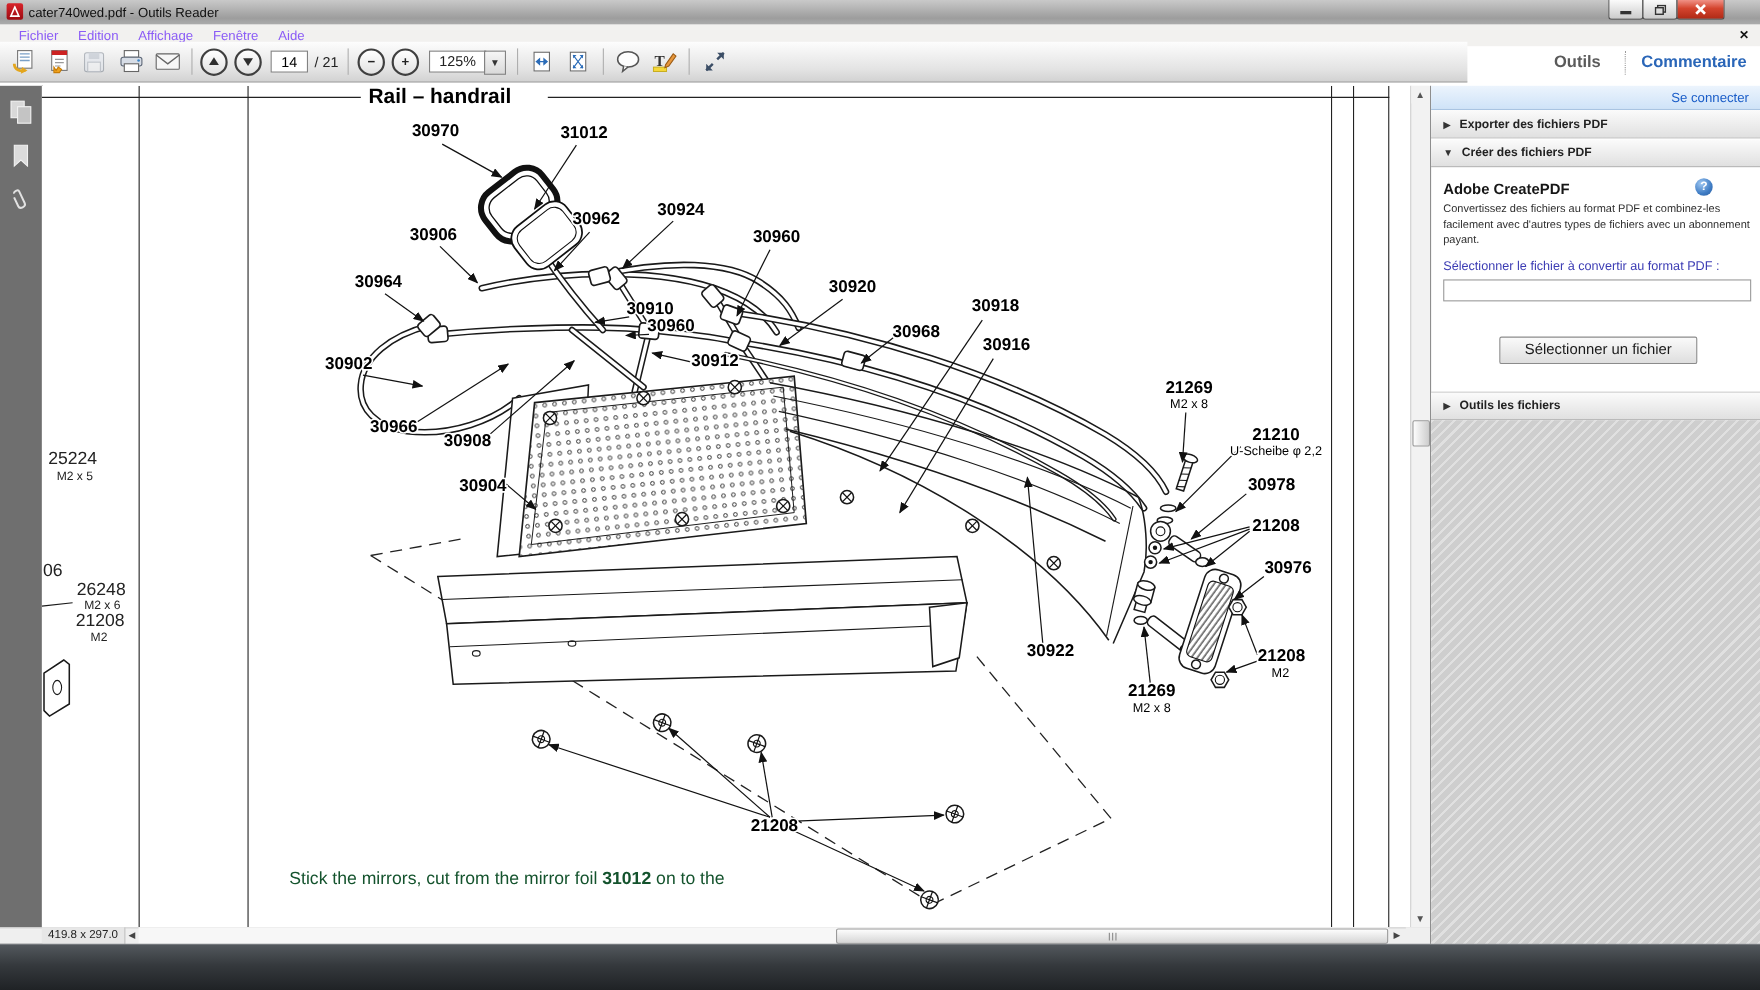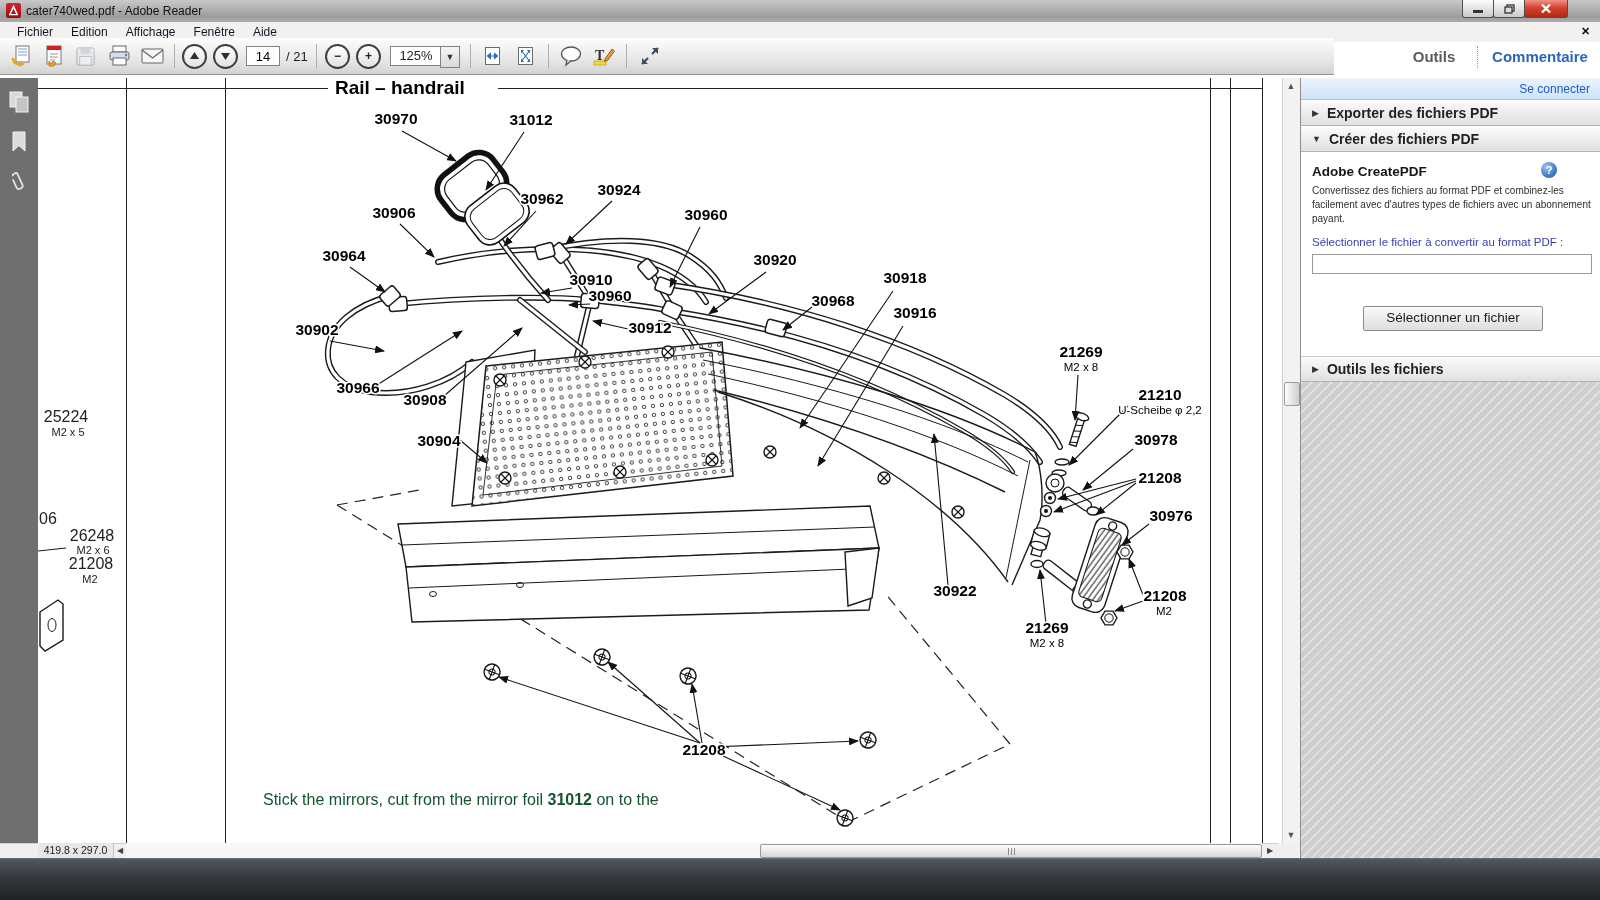--- a/index.html
+++ b/index.html
@@ -17,21 +17,21 @@
   .winbtn{top:0;height:17px;border:1px solid #4e4e4e;border-top:none;
     border-radius:0 0 3px 3px;background:linear-gradient(#fbfbfb,#cbcbcb);
     display:flex;align-items:center;justify-content:center;}
   #btn-min{left:1462px;width:30px;} #btn-max{left:1493px;width:30px;}
   #btn-close{left:1524px;width:42px;background:linear-gradient(#f09186,#d4442e 45%,#b02a16);}
   #btn-min .bar{width:10px;height:3px;background:#333;margin-top:6px;}
 
   
   #menubar{left:0;top:22px;width:1600px;height:20px;background:#f2f1ef;
     display:flex;align-items:center;padding-left:8px;box-sizing:border-box;}
-  .menu-item{font-size:12px;color:#0f172a;padding:2px 9px;}
+  .menu-item{font-size:12px;color:#8b5cf6;padding:2px 9px;}
   #menu-close{left:1581px;top:25px;font-size:11px;font-weight:bold;color:#111;}
 
   
   #toolbar{left:0;top:38px;width:1334px;height:36px;
     background:linear-gradient(#fdfdfd,#e3e3e3 70%,#d2d2d2);
     border-bottom:1px solid #949494;}
   .ticon{position:absolute;top:5px;width:27px;height:26px;display:flex;
     align-items:center;justify-content:center;}
   .tsep{position:absolute;top:6px;width:1px;height:24px;background:#aeaeae;}
   .circbtn{width:21px;height:21px;border:2px solid #3f3f3f;border-radius:50%;
@@ -106,21 +106,21 @@
   
   #panel{left:1300px;top:78px;width:300px;height:780px;background:#fff;
     border-left:1px solid #8e8e8e;box-sizing:border-box;}
   #signinbar{left:0;top:0;width:299px;height:22px;
     background:linear-gradient(#ecf4fd,#cfe3f8);border-bottom:1px solid #a9c4e2;
     text-align:right;box-sizing:border-box;padding:4px 10px 0 0;font-size:12px;}
   .sectbar{left:0;width:299px;height:26px;background:linear-gradient(#fbfbfb,#e0e0e0);
     border-bottom:1px solid #b3b3b3;display:flex;align-items:center;box-sizing:border-box;
     padding-left:11px;gap:8px;}
   .sectbar .arrow{font-size:9px;color:#333;}
-  .sectbar .sectlabel{font-size:14px;font-weight:bold;color:#222;}
+  .sectbar .sectlabel{font-size:11px;font-weight:bold;color:#222;}
   #sect-export{top:22px;} #sect-create{top:48px;border-top:1px solid #fdfdfd;}
   #sect-send{top:278px;border-top:1px solid #cccccc;}
   #createpdf-title{left:11px;top:86px;font-size:13.5px;font-weight:bold;color:#161616;}
   #helpicon{left:240px;top:84px;width:16px;height:16px;border-radius:50%;
     background:radial-gradient(circle at 35% 30%,#9ec7f2,#3f7cc4 60%,#2a5c9d);
     color:#fff;font-size:11px;font-weight:bold;text-align:center;line-height:16px;}
   #createpdf-desc{left:11px;top:106px;width:282px;font-size:10px;color:#2e2e2e;
     line-height:14px;}
   #select-label{left:11px;top:158px;font-size:11.5px;white-space:nowrap;}
   #fileinput{left:11px;top:176px;width:272px;height:18px;border:1px solid #9a9a9a;
@@ -140,21 +140,21 @@
 <body>
 
 <div id="app">
 
   <div id="titlebar" class="abs">
     <div class="appicon abs">
       <svg width="11" height="11" viewBox="0 0 12 12">
           <path d="M6,1.5 L10,10.5 L2,10.5 Z" fill="none" stroke="#fff" stroke-width="1.6"></path>
         </svg>
     </div>
-    <div id="titletext" class="abs">cater740wed.pdf - Adobe Reader</div>
+    <div id="titletext" class="abs">cater740wed.pdf - Outils Reader</div>
     <div id="btn-min" class="winbtn abs">
         <div class="bar"></div>
       </div>
     <div id="btn-max" class="winbtn abs">
       <svg width="11" height="10" viewBox="0 0 11 10">
           <rect x="3" y="1" width="7" height="6" fill="none" stroke="#333" stroke-width="1.3"></rect>
           <rect x="1" y="3" width="7" height="6" fill="#ddd" stroke="#333" stroke-width="1.3"></rect>
         </svg>
     </div>
     <div id="btn-close" class="winbtn abs">

